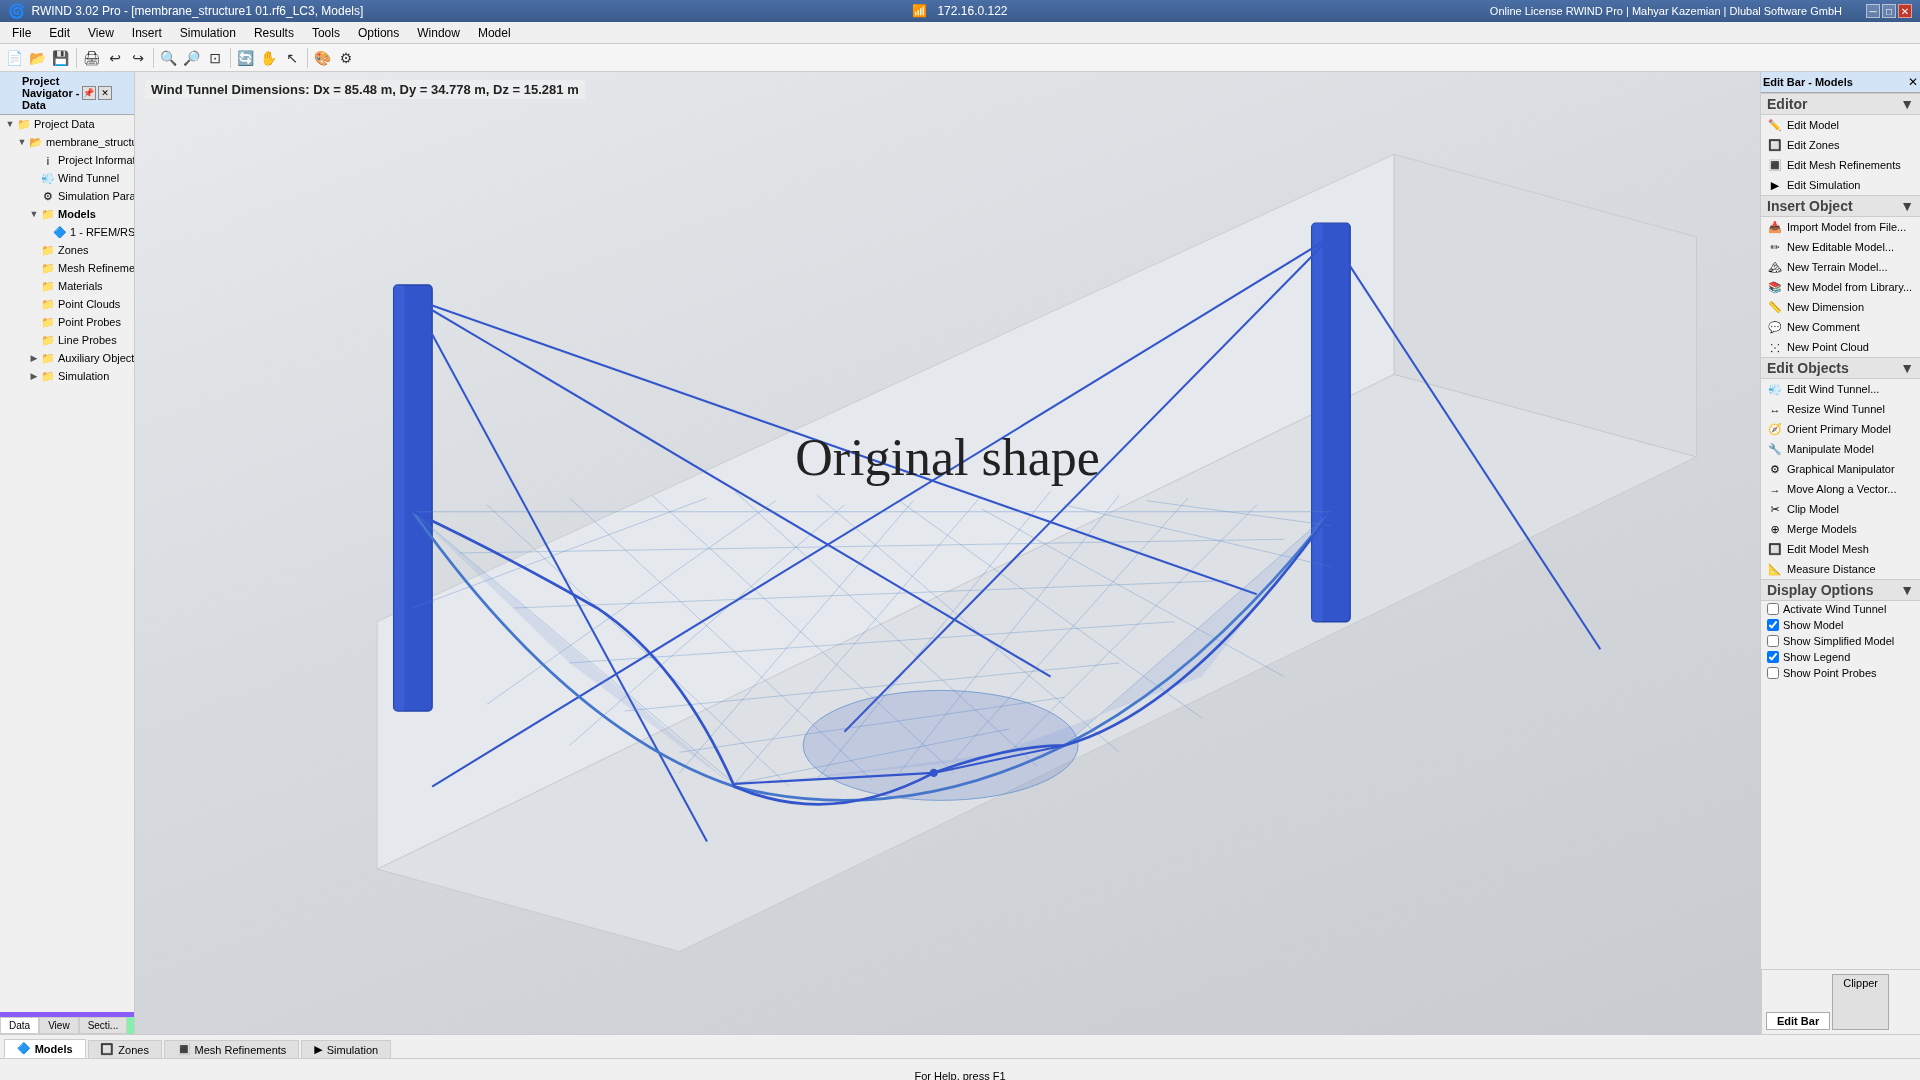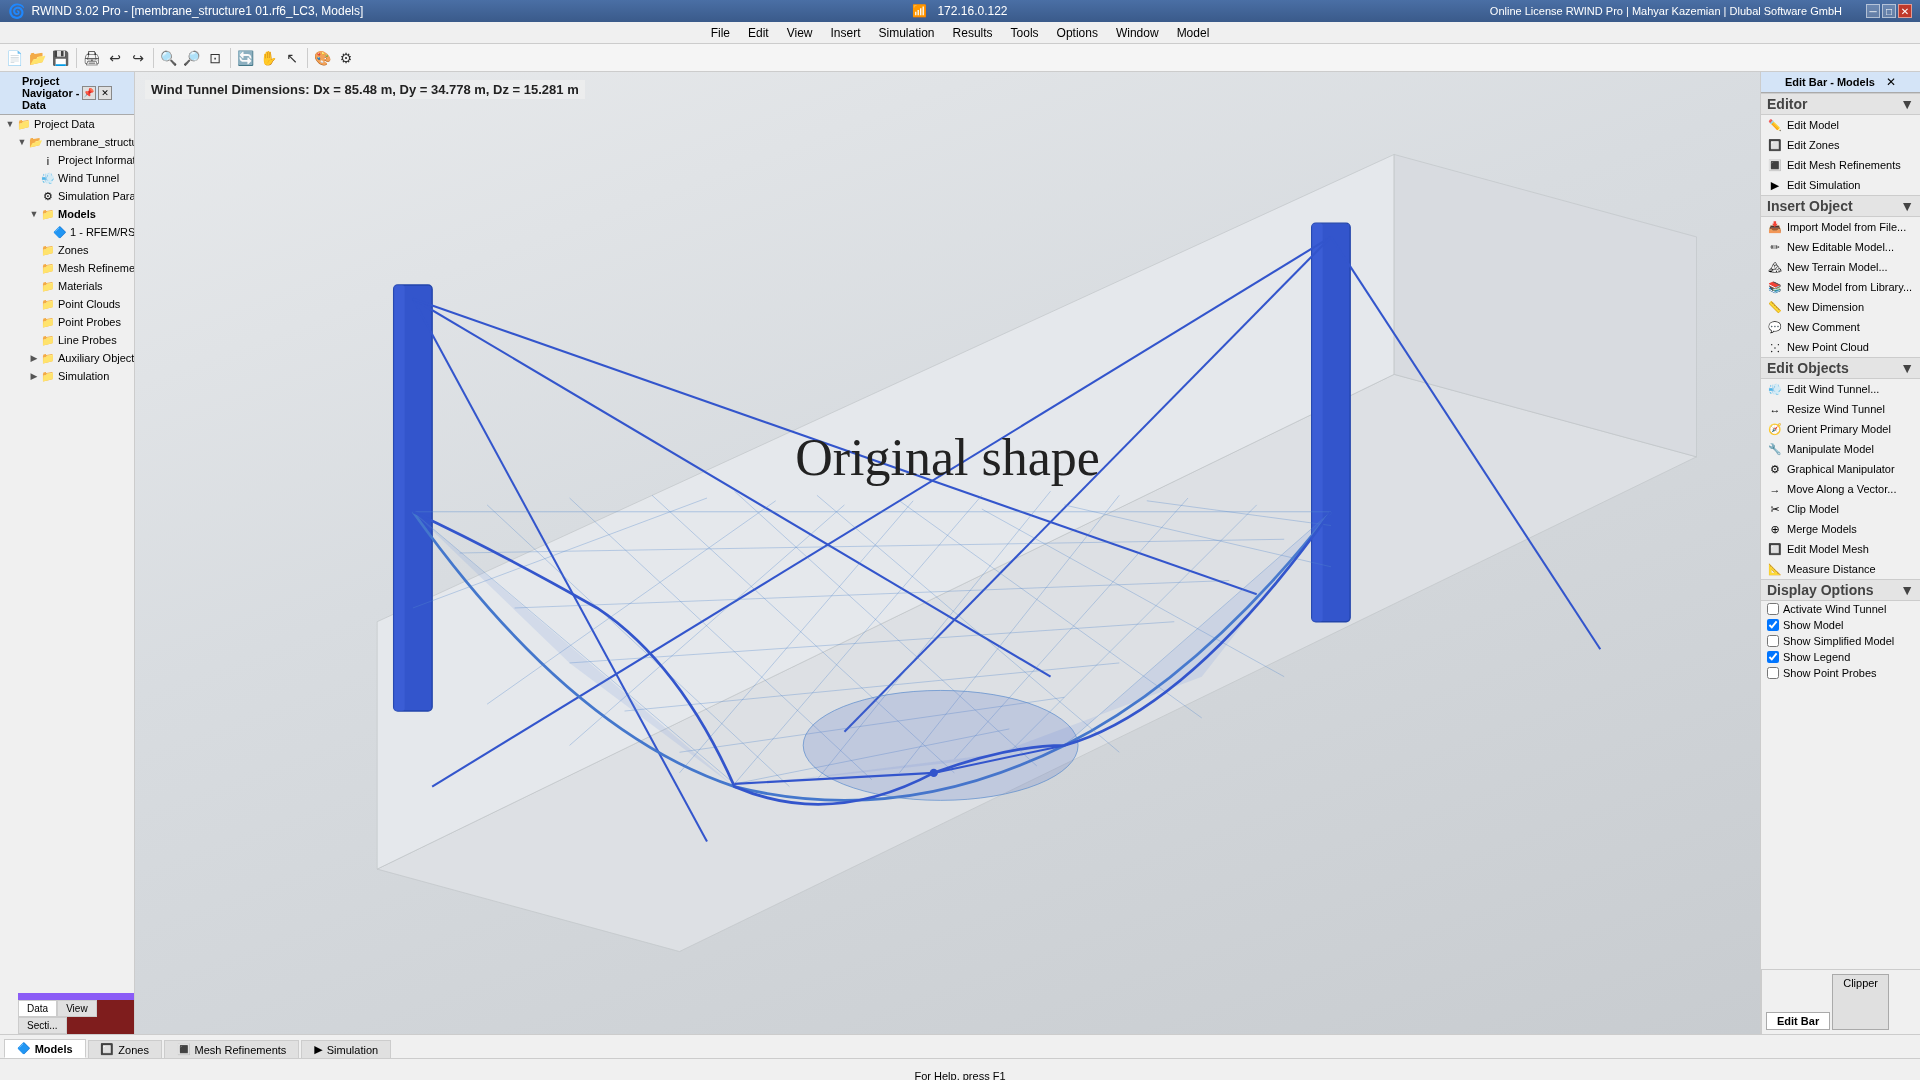--- a/index.html
+++ b/index.html
@@ -42,21 +42,20 @@
 
     
     #menu-bar {
       height: 22px;
       background: #f0f0f0;
       border-bottom: 1px solid #ccc;
       display: flex;
       align-items: center;
       padding: 0 4px;
       gap: 2px;
-      justify-content: center;
     }
     .menu-item {
       padding: 2px 8px;
       cursor: pointer;
       font-size: 12px;
     }
 
     
     #toolbar {
       height: 28px;
@@ -174,21 +173,21 @@
     
     #right-panel {
       width: 160px;
       background: #f0f0f0;
       border-left: 1px solid #ccc;
       display: flex;
       flex-direction: column;
     }
     #right-panel-header {
       background: #d4e4f7;
-      padding: 3px 24px;
+      padding: 3px 2px;
       font-size: 11px;
       font-weight: bold;
       border-bottom: 1px solid #aaa;
       display: flex;
       justify-content: space-between;
       align-items: center;
     }
     .right-section-header {
       background: #e4e4e4;
       padding: 2px 6px;
@@ -289,25 +288,24 @@
       padding: 2px 10px;
       font-size: 11px;
       border: 1px solid #aaa;
       background: #e0e0e0;
       cursor: pointer;
     }
     .edit-bar-tab.active { background: white; font-weight: bold; margin-top: 38px; }
 
     
     #left-bottom-tabs {
-      border-top: 7px solid #8b5cf6;
-      background: #7f1d1d;
+      border-top: 5px solid #8b5cf6;
+      background: #86efac;
       display: flex;
       flex-wrap: wrap;
-      margin-left: 18px;
     }
     .left-tab {
       padding: 2px 8px;
       font-size: 10px;
       border: 1px solid #ccc;
       background: #e0e0e0;
       cursor: pointer;
     }
     .left-tab.active { background: white; }
   </style>

